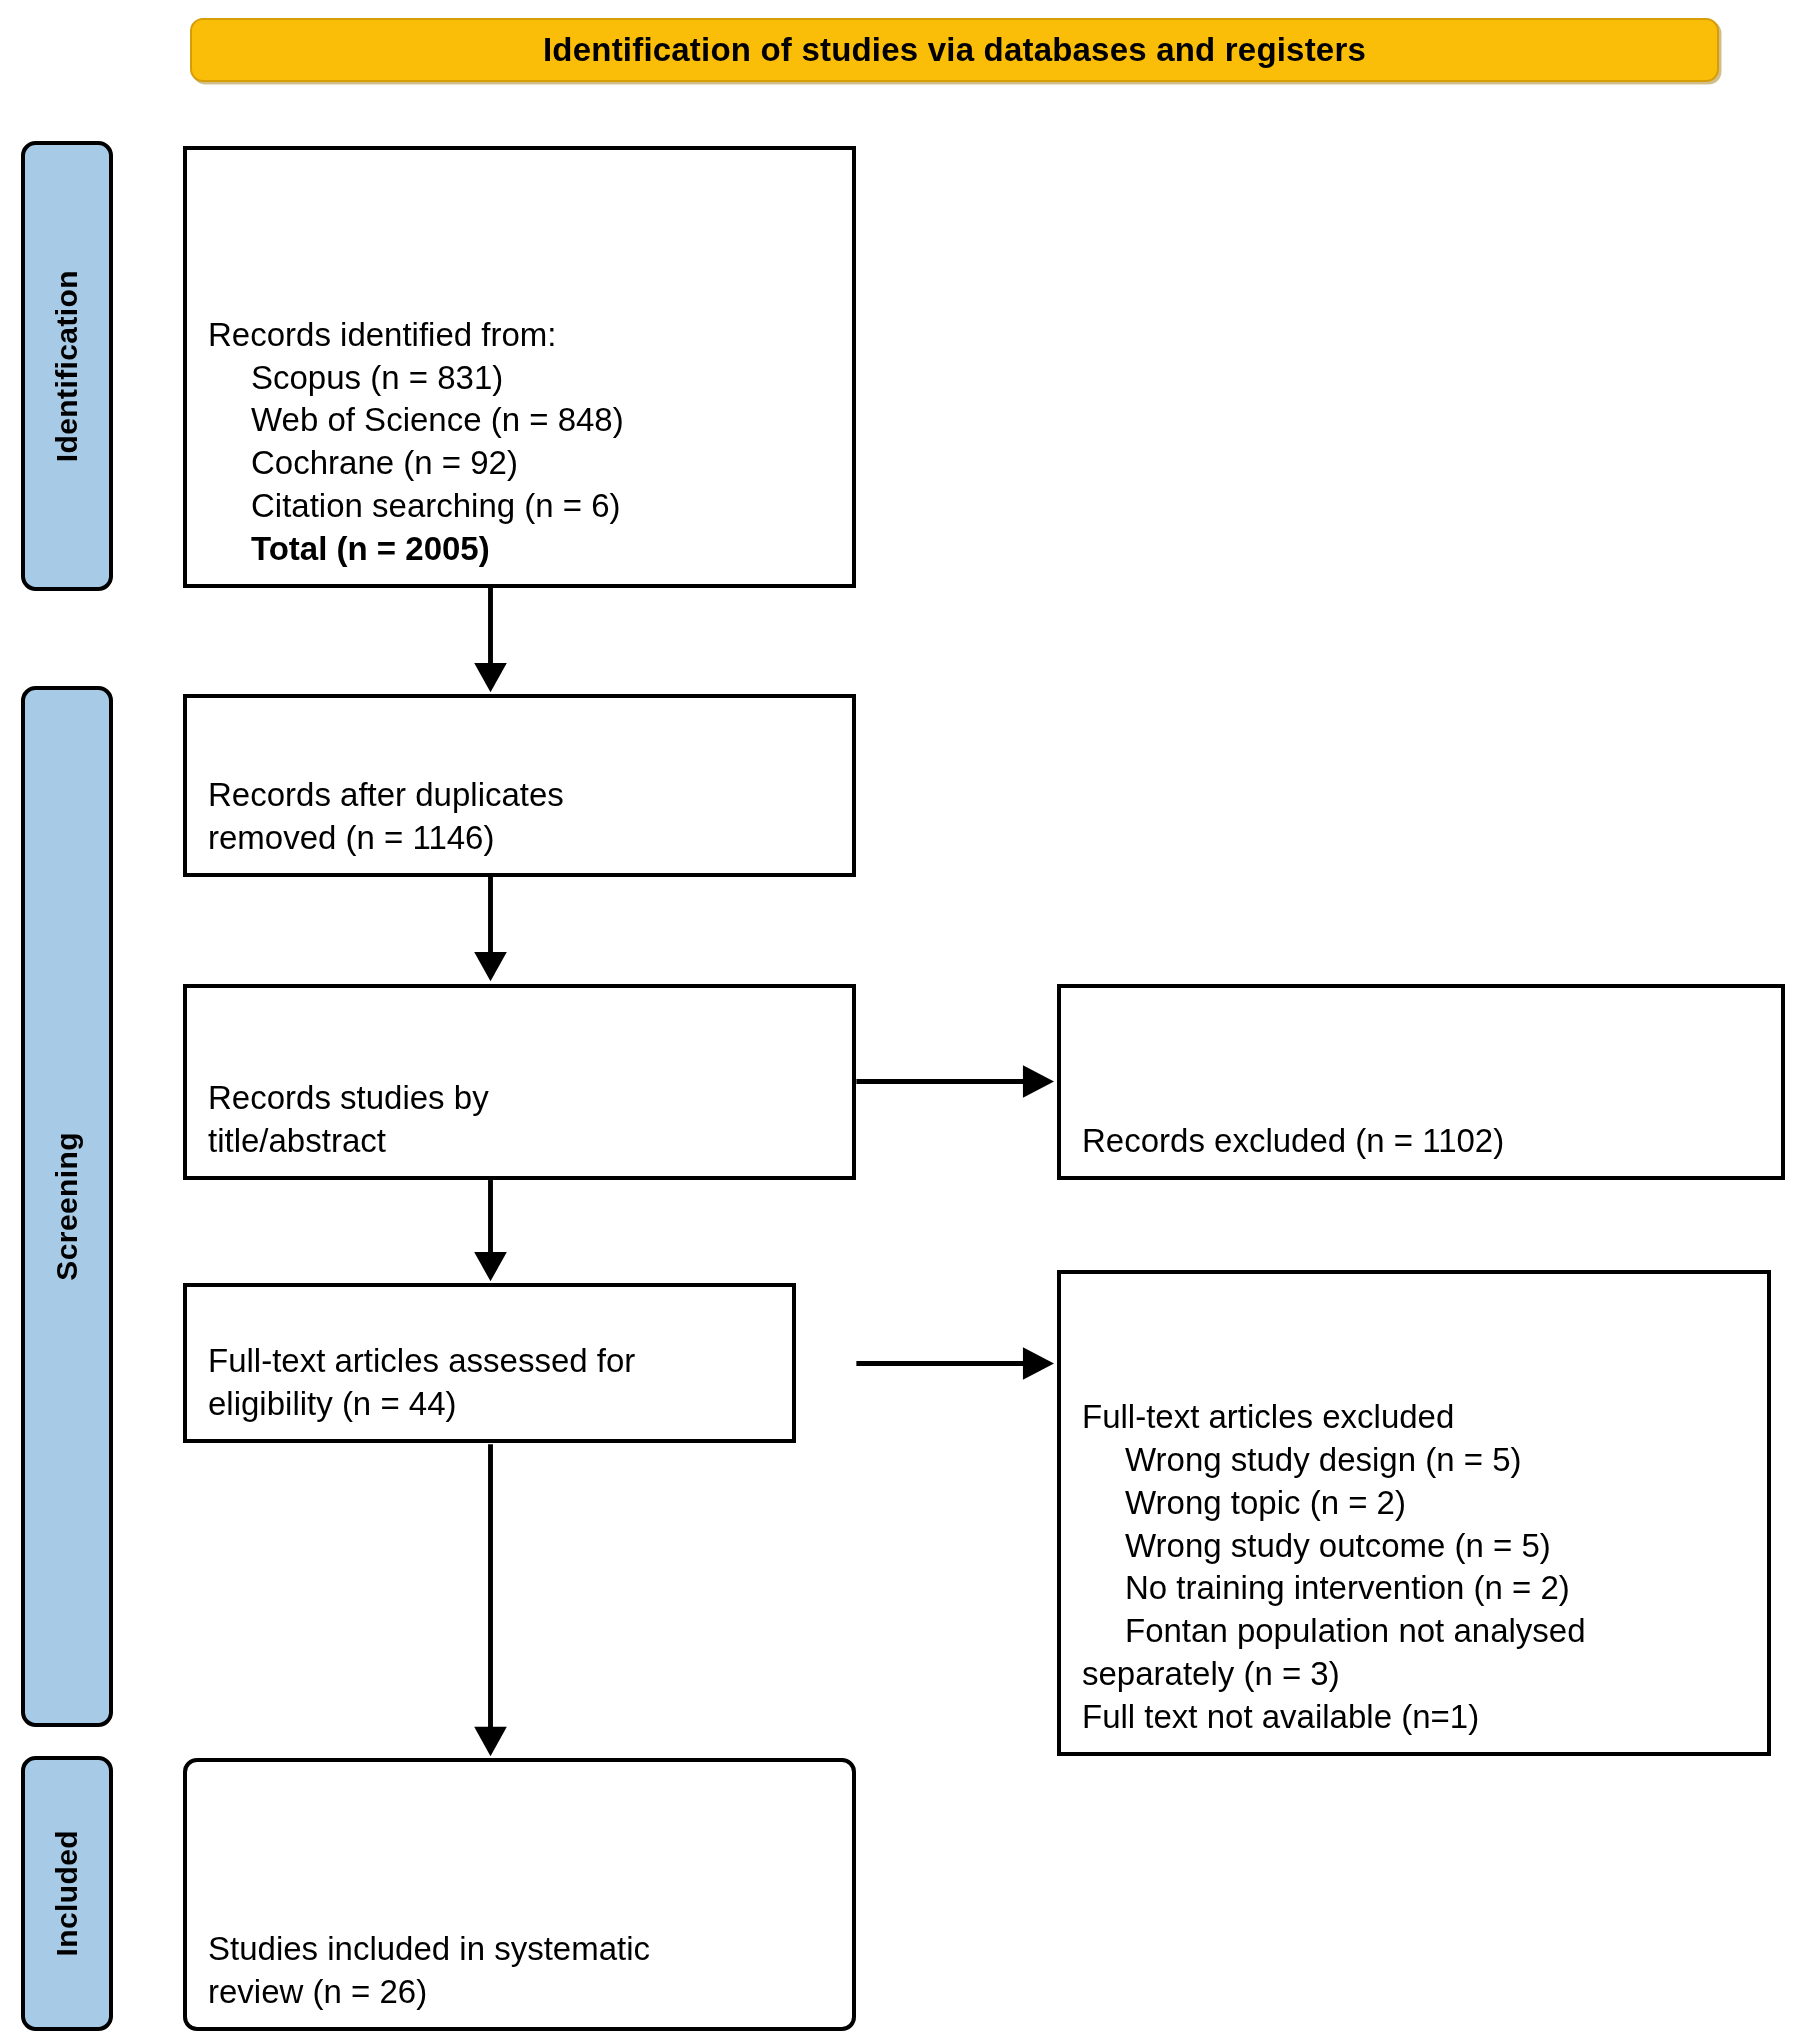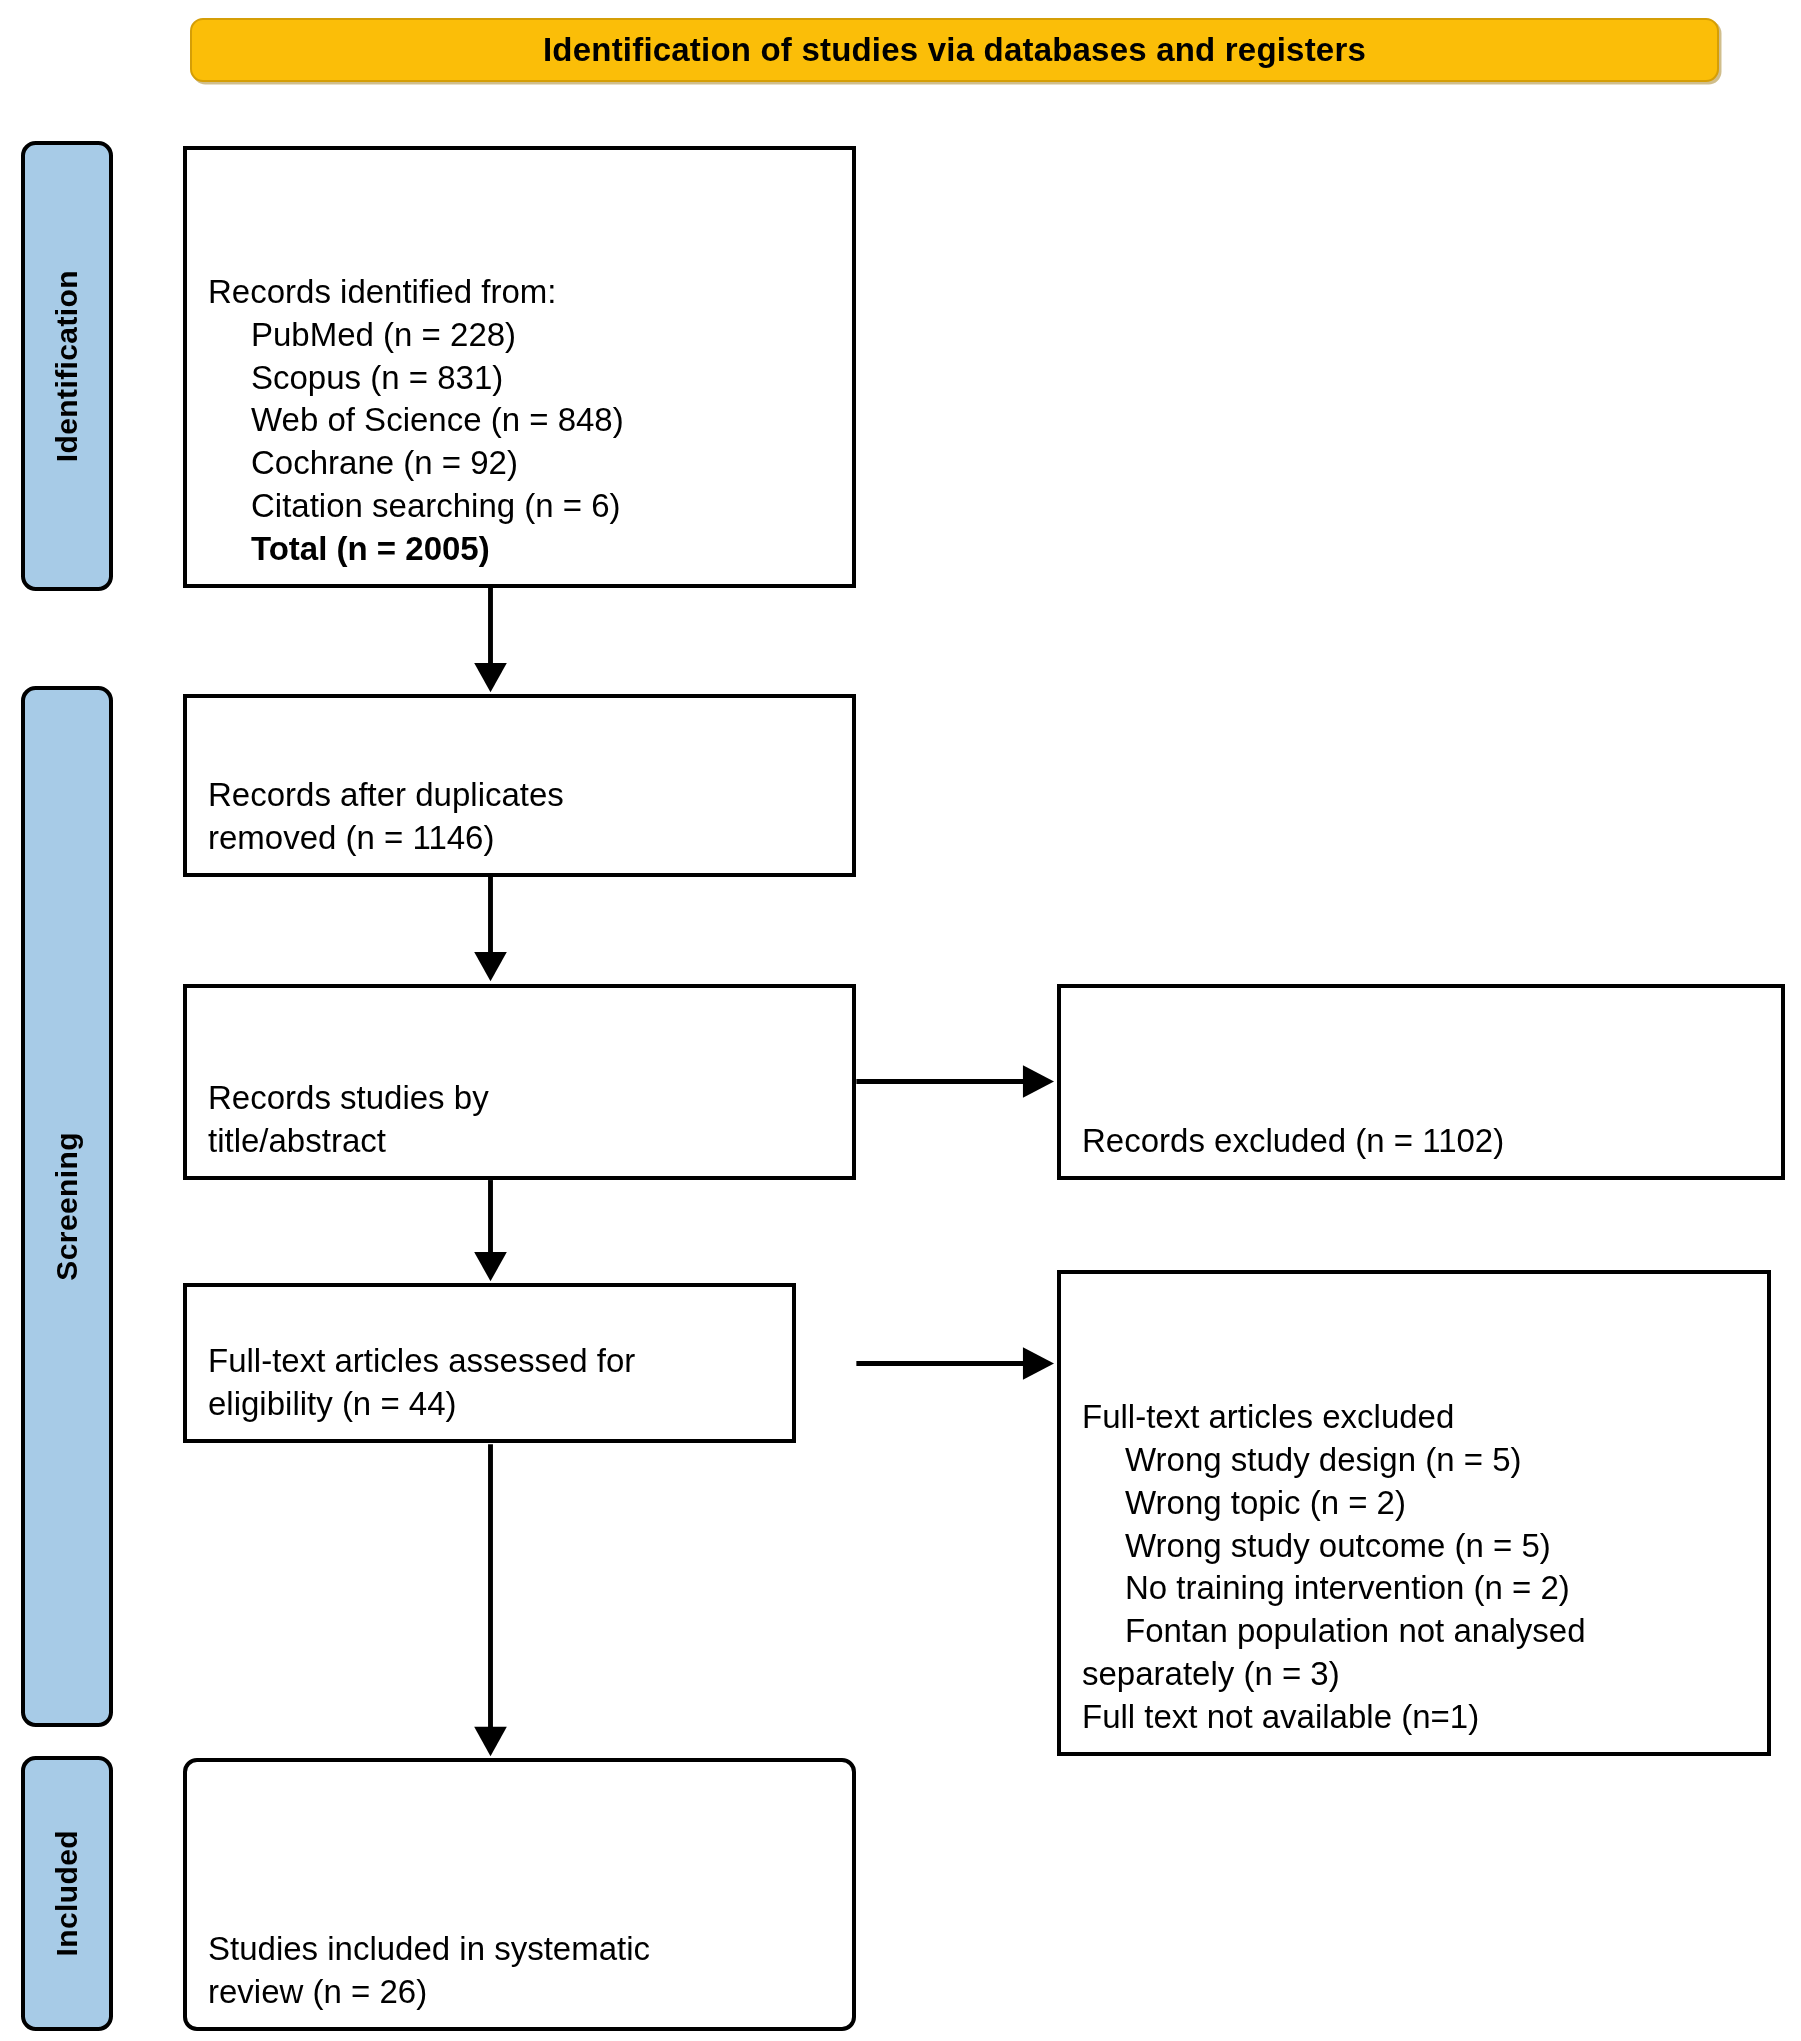--- a/index.html
+++ b/index.html
@@ -108,21 +108,20 @@
   <div class="stage-label" style="left:21px; top:686px; width:92px; height:1041px;">
     <span class="stage-text">Screening</span>
   </div>
 
   <div class="stage-label" style="left:21px; top:1756px; width:92px; height:275px;">
     <span class="stage-text">Included</span>
   </div>
 
   <div class="flow-box" style="left:183px; top:146px; width:673px; height:442px;">
     <div class="line">Records identified from:</div>
-    <div class="line indent">PubMed (n = 228)</div>
     <div class="line indent">Scopus (n = 831)</div>
     <div class="line indent">Web of Science (n = 848)</div>
     <div class="line indent">Cochrane (n = 92)</div>
     <div class="line indent">Citation searching (n = 6)</div>
     <div class="line indent bold">Total (n = 2005)</div>
   </div>
 
   <div class="connector" style="left:466px; top:588px; width:49px; height:106px;">
     <svg width="49" height="106" viewBox="0 0 60 130">
       <line x1="30" y1="0" x2="30" y2="104" stroke="#000" stroke-width="6"></line>

